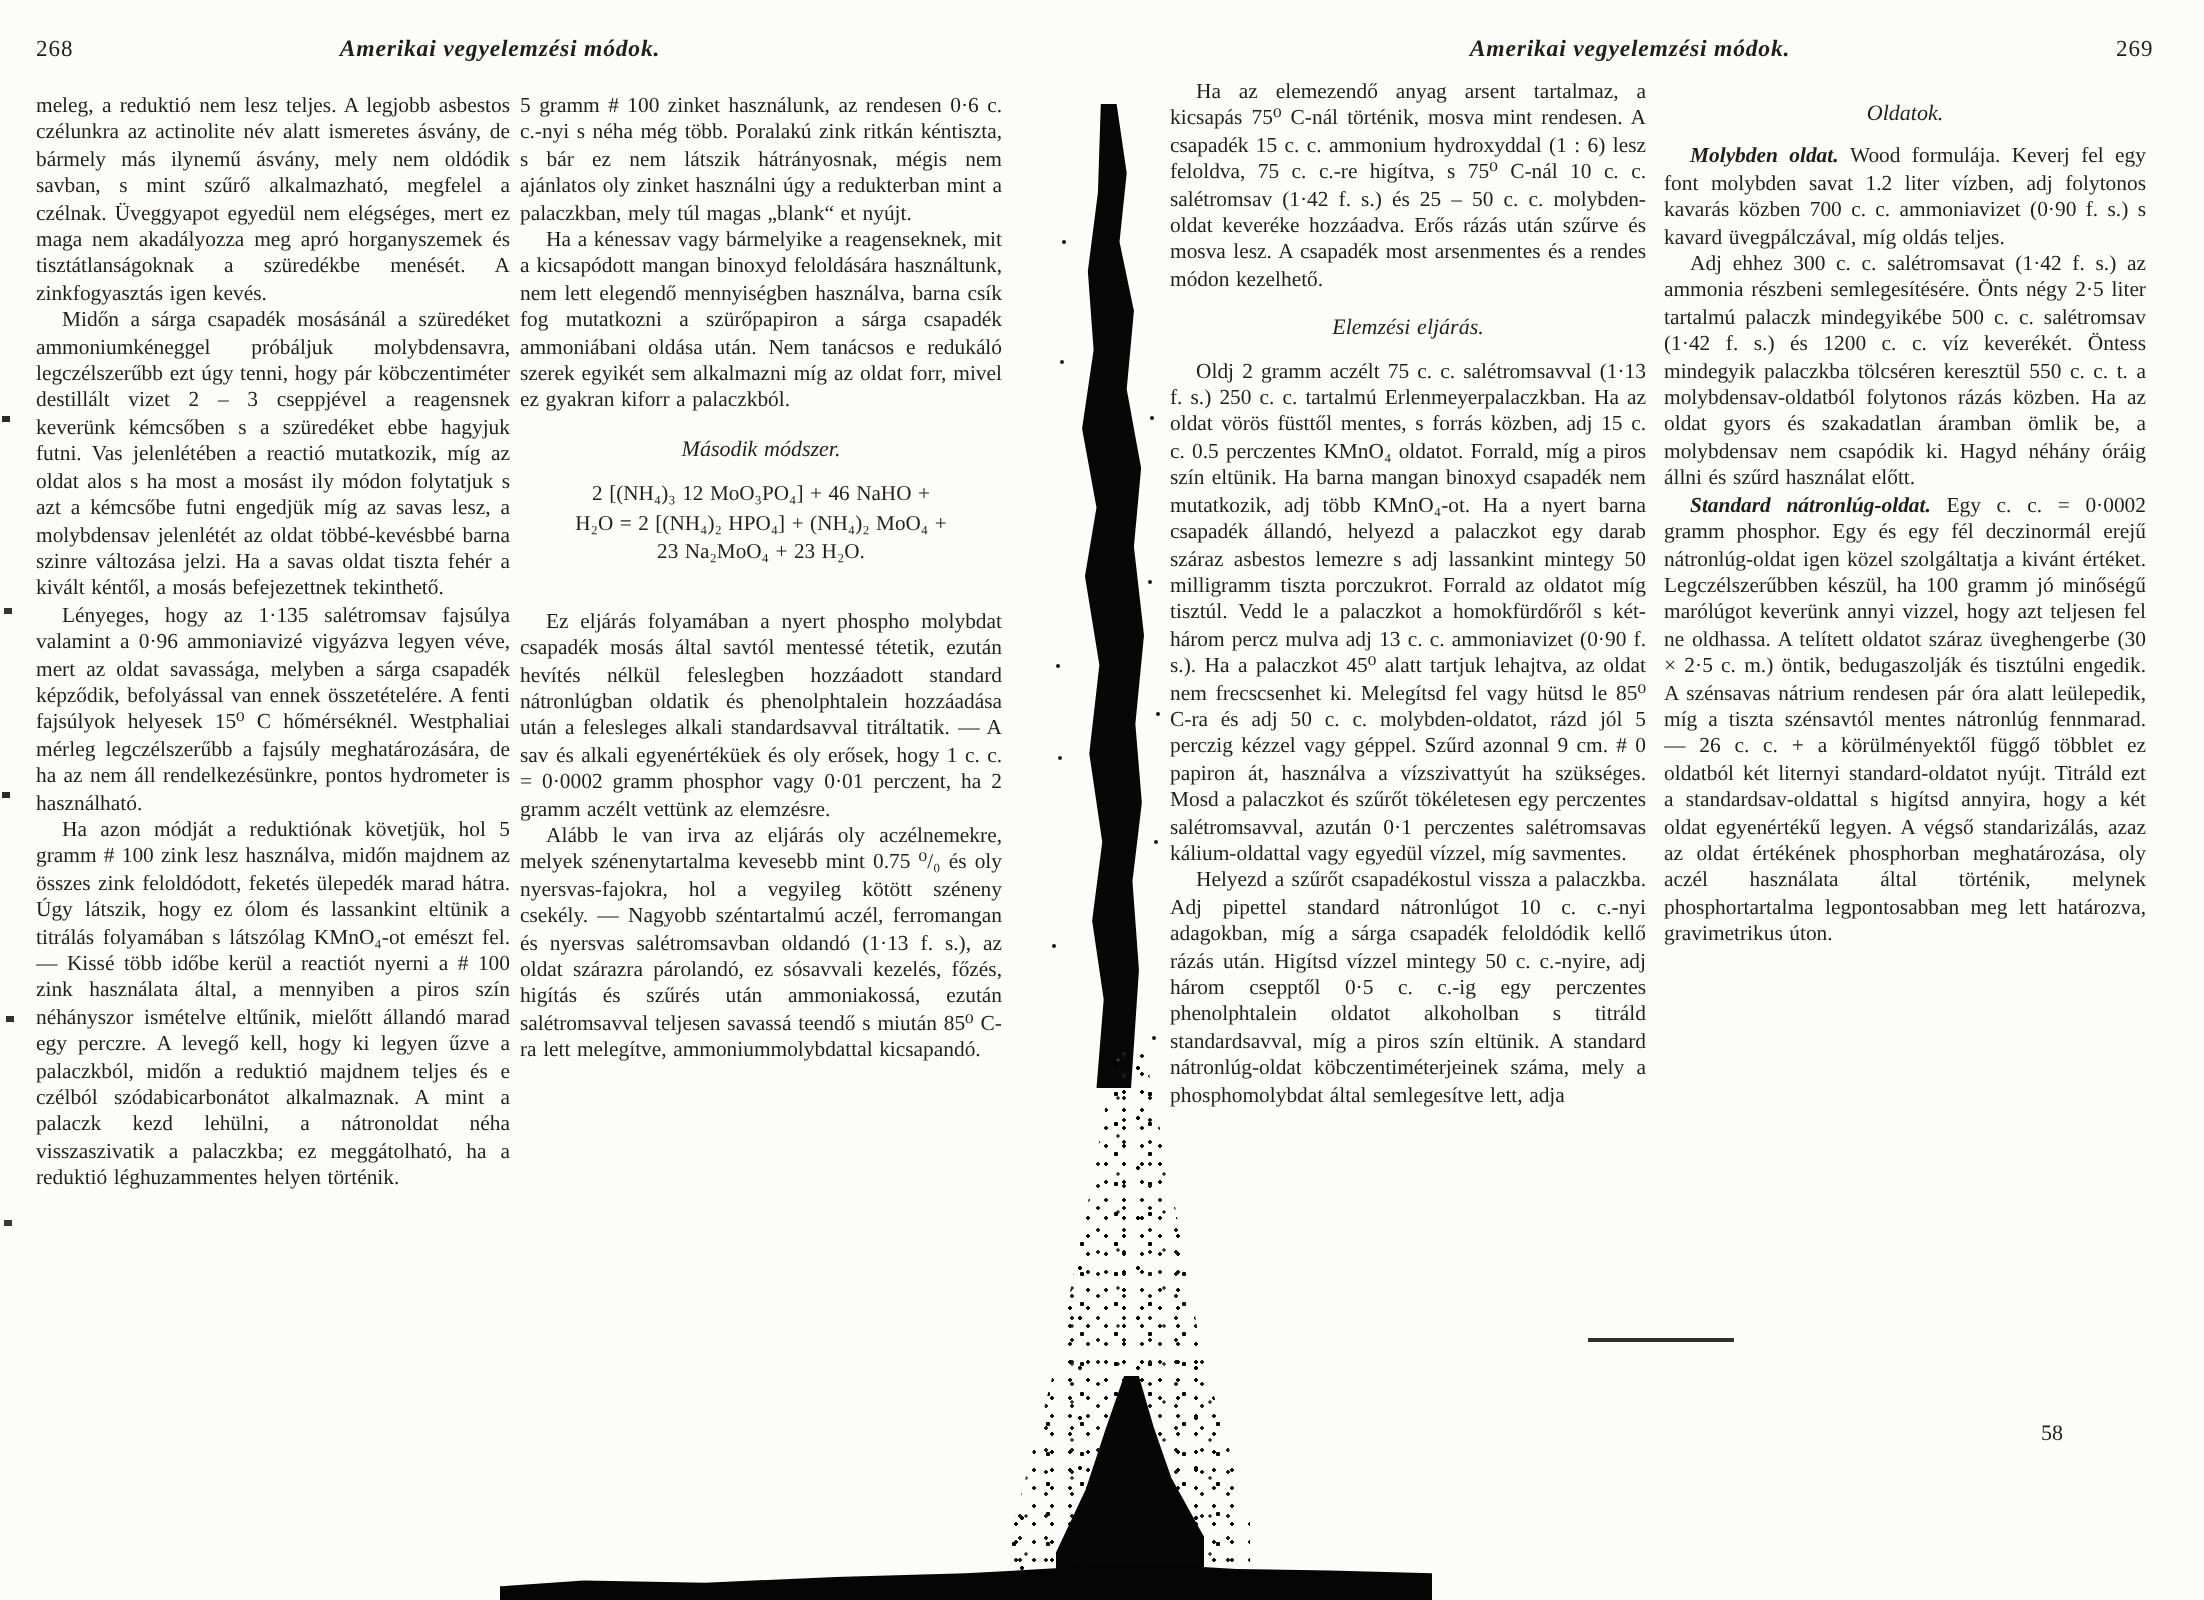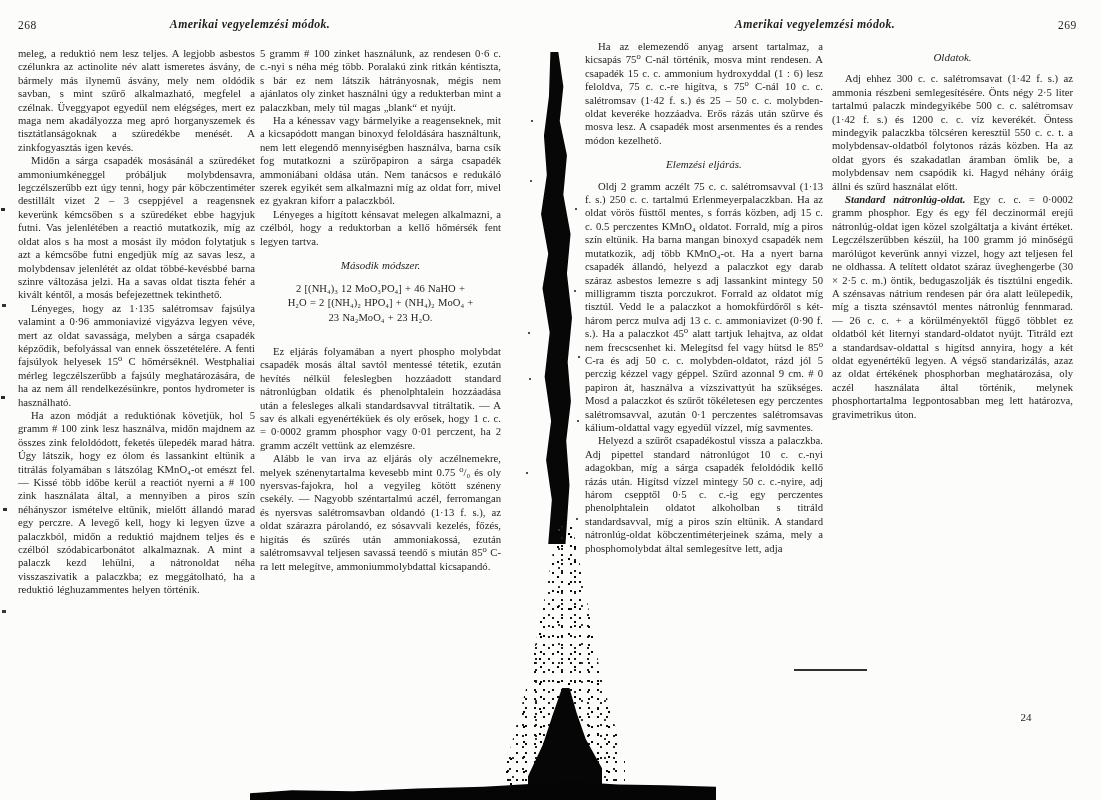--- a/index.html
+++ b/index.html
@@ -69,21 +69,20 @@
   <div class="runtitle" style="left:15px;width:470px;">Amerikai vegyelemzési módok.</div>
   <div class="col" style="left:18px;top:47px;width:237px;height:715px;">
       <p class="bp np">meleg, a reduktió nem lesz teljes. A legjobb asbestos czélunkra az actinolite név alatt ismeretes ásvány, de bármely más ilynemű ásvány, mely nem oldódik savban, s mint szűrő alkalmazható, megfelel a czélnak. Üveggyapot egyedül nem elégséges, mert ez maga nem akadályozza meg apró horganyszemek és tisztátlanságoknak a szüredékbe menését. A zinkfogyasztás igen kevés.</p>
       <p class="bp">Midőn a sárga csapadék mosásánál a szüredéket ammoniumkéneggel próbáljuk molybdensavra, legczélszerűbb ezt úgy tenni, hogy pár köbczentiméter destillált vizet 2 – 3 cseppjével a reagensnek keverünk kémcsőben s a szüredéket ebbe hagyjuk futni. Vas jelenlétében a reactió mutatkozik, míg az oldat alos s ha most a mosást ily módon folytatjuk s azt a kémcsőbe futni engedjük míg az savas lesz, a molybdensav jelenlétét az oldat többé-kevésbbé barna szinre változása jelzi. Ha a savas oldat tiszta fehér a kivált kéntől, a mosás befejezettnek tekinthető.</p>
       <p class="bp">Lényeges, hogy az 1·135 salétromsav fajsúlya valamint a 0·96 ammoniavizé vigyázva legyen véve, mert az oldat savassága, melyben a sárga csapadék képződik, befolyással van ennek összetételére. A fenti fajsúlyok helyesek 15⁰ C hőmérséknél. Westphaliai mérleg legczélszerűbb a fajsúly meghatározására, de ha az nem áll rendelkezésünkre, pontos hydrometer is használható.</p>
       <p class="bp">Ha azon módját a reduktiónak követjük, hol 5 gramm # 100 zink lesz használva, midőn majdnem az összes zink feloldódott, feketés ülepedék marad hátra. Úgy látszik, hogy ez ólom és lassankint eltünik a titrálás folyamában s látszólag KMnO₄-ot emészt fel. — Kissé több időbe kerül a reactiót nyerni a # 100 zink használata által, a mennyiben a piros szín néhányszor ismételve eltűnik, mielőtt állandó marad egy perczre. A levegő kell, hogy ki legyen űzve a palaczkból, midőn a reduktió majdnem teljes és e czélból szódabicarbonátot alkalmaznak. A mint a palaczk kezd lehülni, a nátronoldat néha visszaszivatik a palaczkba; ez meggátolható, ha a reduktió léghuzammentes helyen történik.</p>
     </div>
   <div class="col" style="left:260px;top:47px;width:241px;height:715px;">
       <p class="bp np">5 gramm # 100 zinket használunk, az rendesen 0·6 c. c.-nyi s néha még több. Poralakú zink ritkán kéntiszta, s bár ez nem látszik hátrányosnak, mégis nem ajánlatos oly zinket használni úgy a redukterban mint a palaczkban, mely túl magas „blank“ et nyújt.</p>
       <p class="bp">Ha a kénessav vagy bármelyike a reagenseknek, mit a kicsapódott mangan binoxyd feloldására használtunk, nem lett elegendő mennyiségben használva, barna csík fog mutatkozni a szürőpapiron a sárga csapadék ammoniábani oldása után. Nem tanácsos e redukáló szerek egyikét sem alkalmazni míg az oldat forr, mivel ez gyakran kiforr a palaczkból.</p>
-      <p class="bp">Lényeges a higított kénsavat melegen alkalmazni, a czélból, hogy a reduktorban a kellő hőmérsék fent legyen tartva.</p>
       <div class="bhead">Második módszer.</div>
       <div class="bformula">
         <div>2 [(NH₄)₃ 12 MoO₃PO₄] + 46 NaHO +</div>
         <div>H₂O = 2 [(NH₄)₂ HPO₄] + (NH₄)₂ MoO₄ +</div>
         <div>23 Na₂MoO₄ + 23 H₂O.</div>
       </div>
       <p class="bp">Ez eljárás folyamában a nyert phospho molybdat csapadék mosás által savtól mentessé tétetik, ezután hevítés nélkül feleslegben hozzáadott standard nátronlúgban oldatik és phenolphtalein hozzáadása után a felesleges alkali standardsavval titráltatik. — A sav és alkali egyenértéküek és oly erősek, hogy 1 c. c. = 0·0002 gramm phosphor vagy 0·01 perczent, ha 2 gramm aczélt vettünk az elemzésre.</p>
       <p class="bp">Alább le van irva az eljárás oly aczélnemekre, melyek szénenytartalma kevesebb mint 0.75 ⁰/₀ és oly nyersvas-fajokra, hol a vegyileg kötött széneny csekély. — Nagyobb széntartalmú aczél, ferromangan és nyersvas salétromsavban oldandó (1·13 f. s.), az oldat szárazra párolandó, ez sósavvali kezelés, főzés, higítás és szűrés után ammoniakossá, ezután salétromsavval teljesen savassá teendő s miután 85⁰ C-ra lett melegítve, ammoniummolybdattal kicsapandó.</p>
     </div>
 </div>
@@ -92,25 +91,26 @@
   <div class="runtitle" style="left:580px;width:470px;">Amerikai vegyelemzési módok.</div>
   <div class="pgnum" style="left:1058px;">269</div>
   <div class="col" style="left:585px;top:40px;width:238px;height:620px;">
       <p class="bp">Ha az elemezendő anyag arsent tartalmaz, a kicsapás 75⁰ C-nál történik, mosva mint rendesen. A csapadék 15 c. c. ammonium hydroxyddal (1 : 6) lesz feloldva, 75 c. c.-re higítva, s 75⁰ C-nál 10 c. c. salétromsav (1·42 f. s.) és 25 – 50 c. c. molybden-oldat keveréke hozzáadva. Erős rázás után szűrve és mosva lesz. A csapadék most arsenmentes és a rendes módon kezelhető.</p>
       <div class="bhead">Elemzési eljárás.</div>
       <p class="bp">Oldj 2 gramm aczélt 75 c. c. salétromsavval (1·13 f. s.) 250 c. c. tartalmú Erlenmeyerpalaczkban. Ha az oldat vörös füsttől mentes, s forrás közben, adj 15 c. c. 0.5 perczentes KMnO₄ oldatot. Forrald, míg a piros szín eltünik. Ha barna mangan binoxyd csapadék nem mutatkozik, adj több KMnO₄-ot. Ha a nyert barna csapadék állandó, helyezd a palaczkot egy darab száraz asbestos lemezre s adj lassankint mintegy 50 milligramm tiszta porczukrot. Forrald az oldatot míg tisztúl. Vedd le a palaczkot a homokfürdőről s két-három percz mulva adj 13 c. c. ammoniavizet (0·90 f. s.). Ha a palaczkot 45⁰ alatt tartjuk lehajtva, az oldat nem frecscsenhet ki. Melegítsd fel vagy hütsd le 85⁰ C-ra és adj 50 c. c. molybden-oldatot, rázd jól 5 perczig kézzel vagy géppel. Szűrd azonnal 9 cm. # 0 papiron át, használva a vízszivattyút ha szükséges. Mosd a palaczkot és szűrőt tökéletesen egy perczentes salétromsavval, azután 0·1 perczentes salétromsavas kálium-oldattal vagy egyedül vízzel, míg savmentes.</p>
       <p class="bp">Helyezd a szűrőt csapadékostul vissza a palaczkba. Adj pipettel standard nátronlúgot 10 c. c.-nyi adagokban, míg a sárga csapadék feloldódik kellő rázás után. Higítsd vízzel mintegy 50 c. c.-nyire, adj három csepptől 0·5 c. c.-ig egy perczentes phenolphtalein oldatot alkoholban s titráld standardsavval, míg a piros szín eltünik. A standard nátronlúg-oldat köbczentiméterjeinek száma, mely a phosphomolybdat által semlegesítve lett, adja</p>
     </div>
   <div class="col" style="left:832px;top:40px;width:241px;height:660px;">
       <div class="bhead">Oldatok.</div>
+      <p class="bp"><span class="lead">Molybden oldat. </span>Wood formulája. Keverj fel egy font molybden savat 1.2 liter vízben, adj folytonos kavarás közben 700 c. c. ammoniavizet (0·90 f. s.) s kavard üvegpálczával, míg oldás teljes.</p>
       <p class="bp">Adj ehhez 300 c. c. salétromsavat (1·42 f. s.) az ammonia részbeni semlegesítésére. Önts négy 2·5 liter tartalmú palaczk mindegyikébe 500 c. c. salétromsav (1·42 f. s.) és 1200 c. c. víz keverékét. Öntess mindegyik palaczkba tölcséren keresztül 550 c. c. t. a molybdensav-oldatból folytonos rázás közben. Ha az oldat gyors és szakadatlan áramban ömlik be, a molybdensav nem csapódik ki. Hagyd néhány óráig állni és szűrd használat előtt.</p>
       <p class="bp"><span class="lead">Standard nátronlúg-oldat. </span>Egy c. c. = 0·0002 gramm phosphor. Egy és egy fél deczinormál erejű nátronlúg-oldat igen közel szolgáltatja a kivánt értéket. Legczélszerűbben készül, ha 100 gramm jó minőségű marólúgot keverünk annyi vizzel, hogy azt teljesen fel ne oldhassa. A telített oldatot száraz üveghengerbe (30 × 2·5 c. m.) öntik, bedugaszolják és tisztúlni engedik. A szénsavas nátrium rendesen pár óra alatt leülepedik, míg a tiszta szénsavtól mentes nátronlúg fennmarad. — 26 c. c. + a körülményektől függő többlet ez oldatból két liternyi standard-oldatot nyújt. Titráld ezt a standardsav-oldattal s higítsd annyira, hogy a két oldat egyenértékű legyen. A végső standarizálás, azaz az oldat értékének phosphorban meghatározása, oly aczél használata által történik, melynek phosphortartalma legpontosabban meg lett határozva, gravimetrikus úton.</p>
     </div>
   <div class="section-rule"></div>
-  <div class="footnum">24</div>
+  <div class="footnum">58</div>
 </div>
 
 <div class="streak"></div>
 <div class="spray"></div>
 <div class="blob"></div>
 <div class="bottomband"></div>
 <div class="specks"></div>
 <div class="edgemarks"></div>
 
 </body></html>

